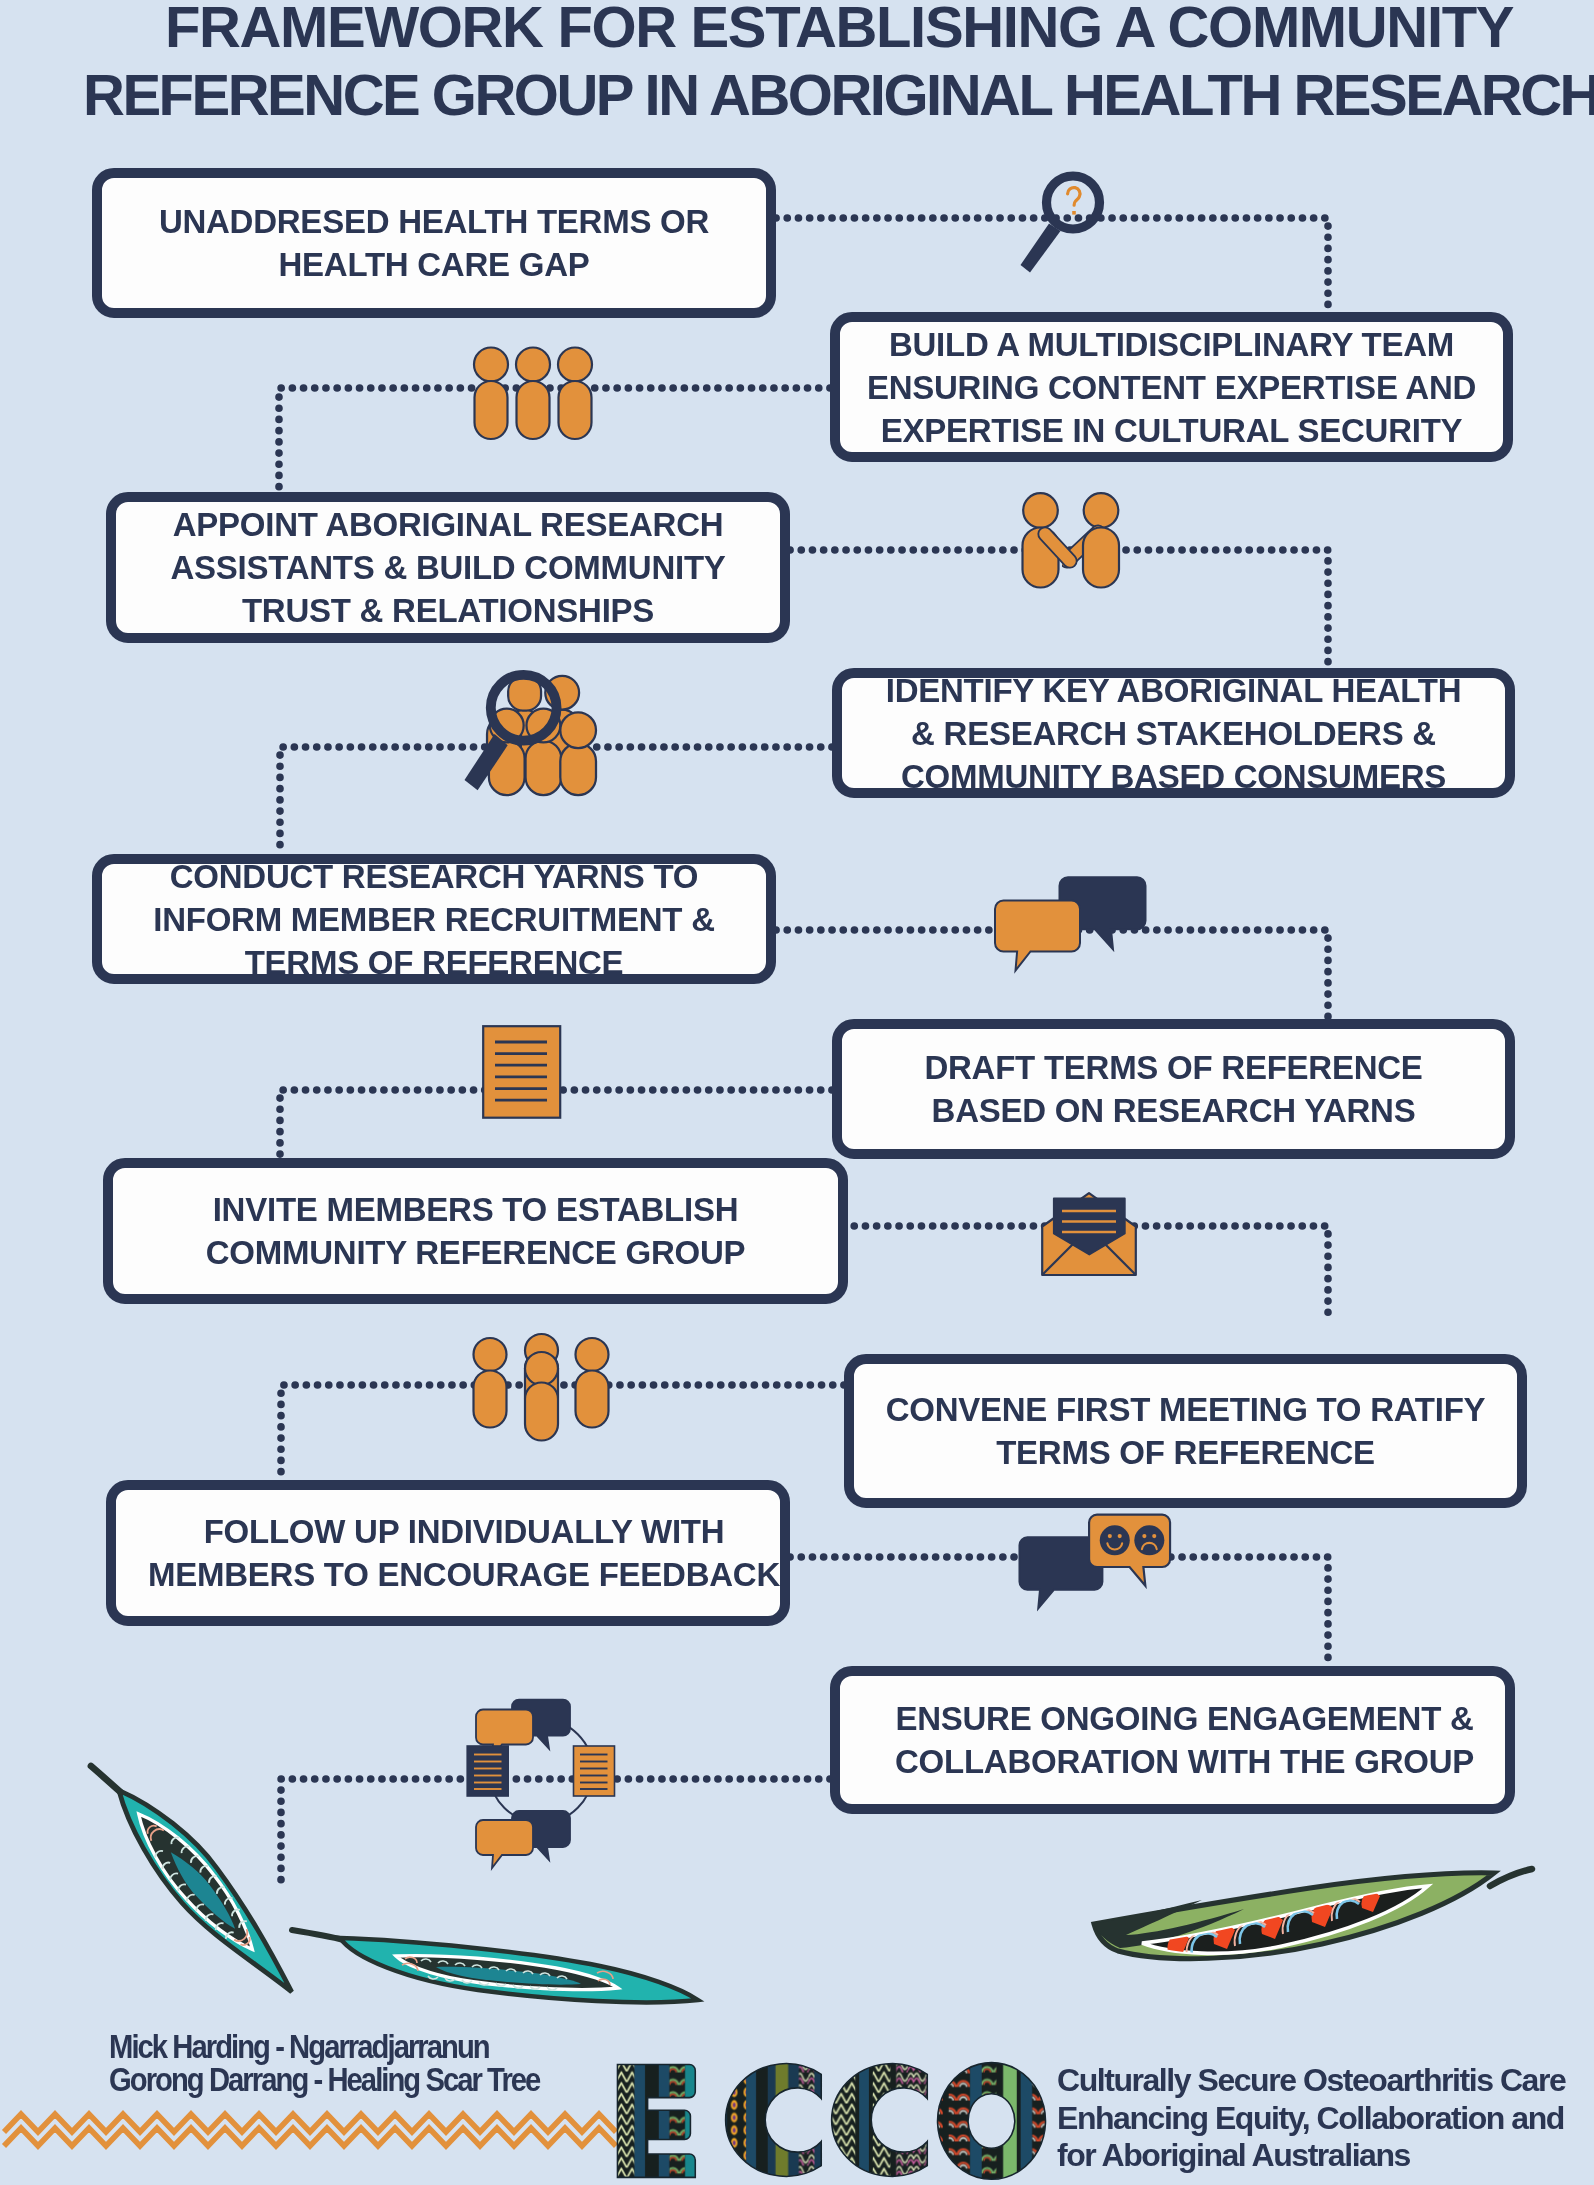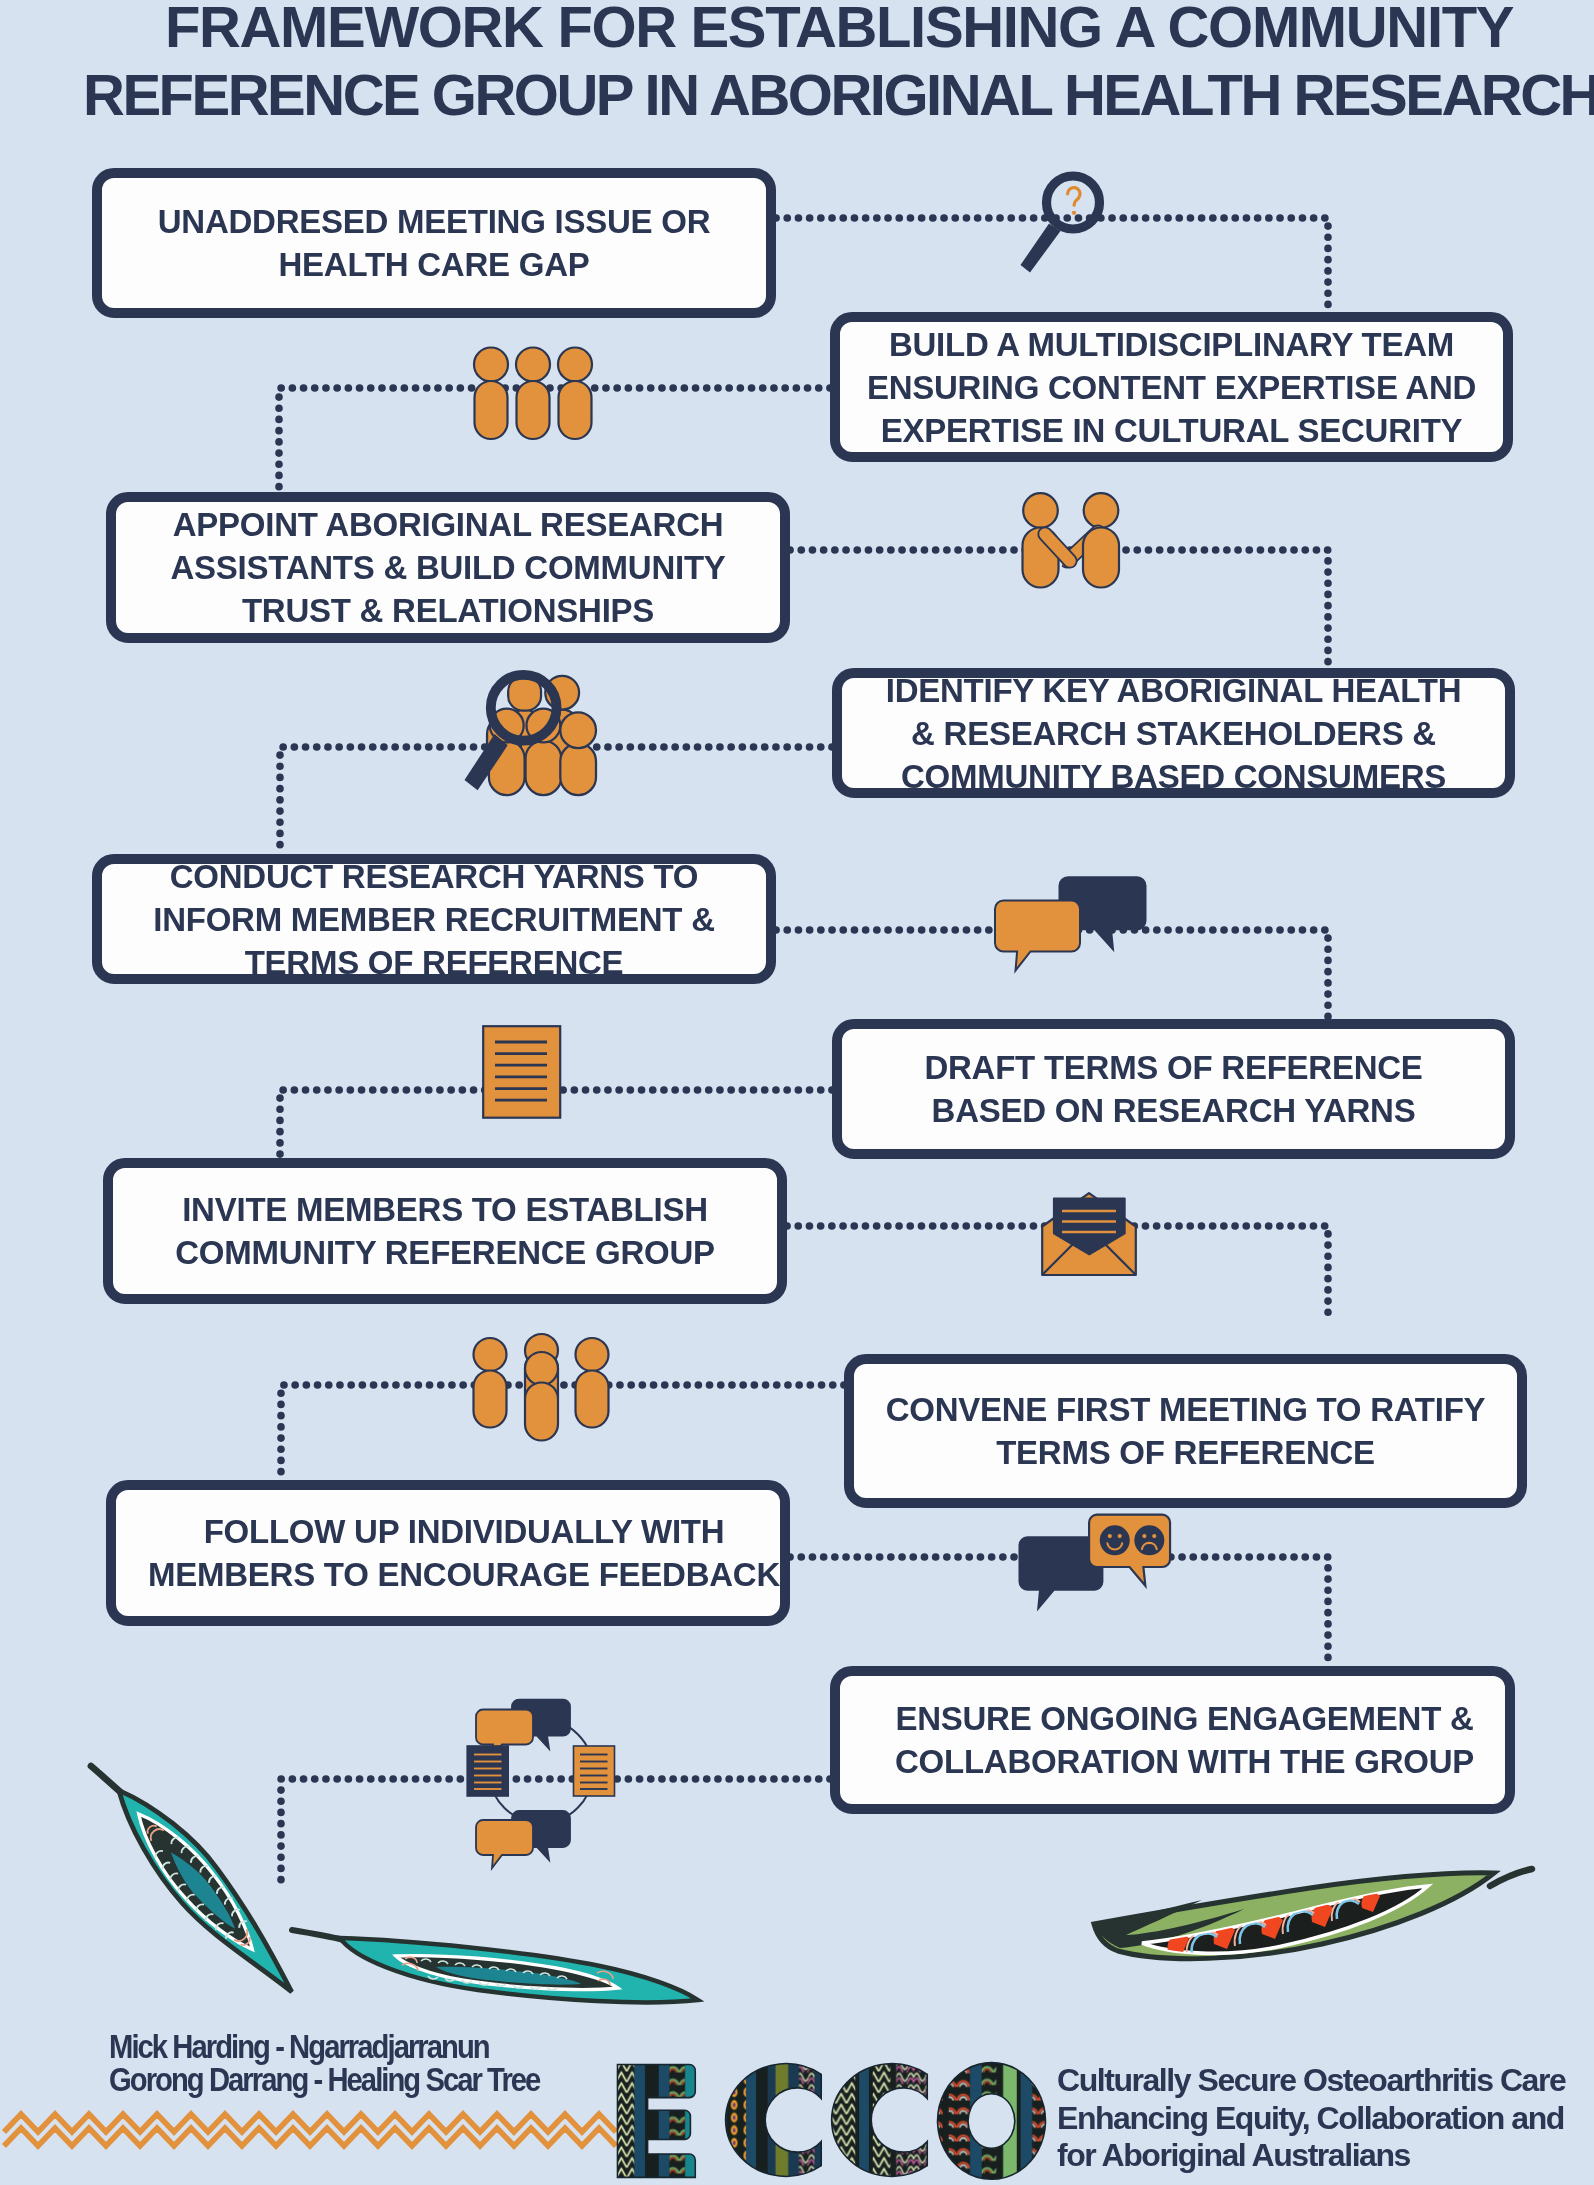--- a/index.html
+++ b/index.html
@@ -36,21 +36,21 @@
         <path d="M 832 1090 L 280 1090 L 280 1158"></path>
         <path d="M 787 1226 L 1328 1226 L 1328 1317"></path>
         <path d="M 844 1385 L 281 1385 L 281 1480"></path>
         <path d="M 790 1557 L 1328 1557 L 1328 1666"></path>
         <path d="M 830 1779 L 281 1779 L 281 1888"></path>
       </g>
   </svg>
 
   <div id="boxes">
       <div class="box" style="left: 92px; top: 168px; width: 684px; height: 150px;">
-        <div class="txt">UNADDRESED MEETING ISSUE OR
+        <div class="txt">UNADDRESED HEALTH TERMS OR
 HEALTH CARE GAP</div>
       </div>
       <div class="box" style="left: 830px; top: 312px; width: 683px; height: 150px;">
         <div class="txt">BUILD A MULTIDISCIPLINARY TEAM
 ENSURING CONTENT EXPERTISE AND
 EXPERTISE IN CULTURAL SECURITY</div>
       </div>
       <div class="box" style="left: 106px; top: 492px; width: 684px; height: 151px;">
         <div class="txt">APPOINT ABORIGINAL RESEARCH
 ASSISTANTS &amp; BUILD COMMUNITY
@@ -63,21 +63,21 @@
       </div>
       <div class="box" style="left: 92px; top: 854px; width: 684px; height: 130px;">
         <div class="txt">CONDUCT RESEARCH YARNS TO
 INFORM MEMBER RECRUITMENT &amp;
 TERMS OF REFERENCE</div>
       </div>
       <div class="box" style="left: 832px; top: 1019px; width: 683px; height: 140px;">
         <div class="txt">DRAFT TERMS OF REFERENCE
 BASED ON RESEARCH YARNS</div>
       </div>
-      <div class="box" style="left: 103px; top: 1158px; width: 684px; height: 146px;">
+      <div class="box" style="left: 103px; top: 1158px; width: 745px; height: 146px;">
         <div class="txt">INVITE MEMBERS TO ESTABLISH
 COMMUNITY REFERENCE GROUP</div>
       </div>
       <div class="box" style="left: 844px; top: 1354px; width: 683px; height: 154px;">
         <div class="txt">CONVENE FIRST MEETING TO RATIFY
 TERMS OF REFERENCE</div>
       </div>
       <div class="box" style="left: 106px; top: 1480px; width: 684px; height: 146px; justify-content: flex-end;">
         <div class="txt">FOLLOW UP INDIVIDUALLY WITH
 MEMBERS TO ENCOURAGE FEEDBACK</div>

